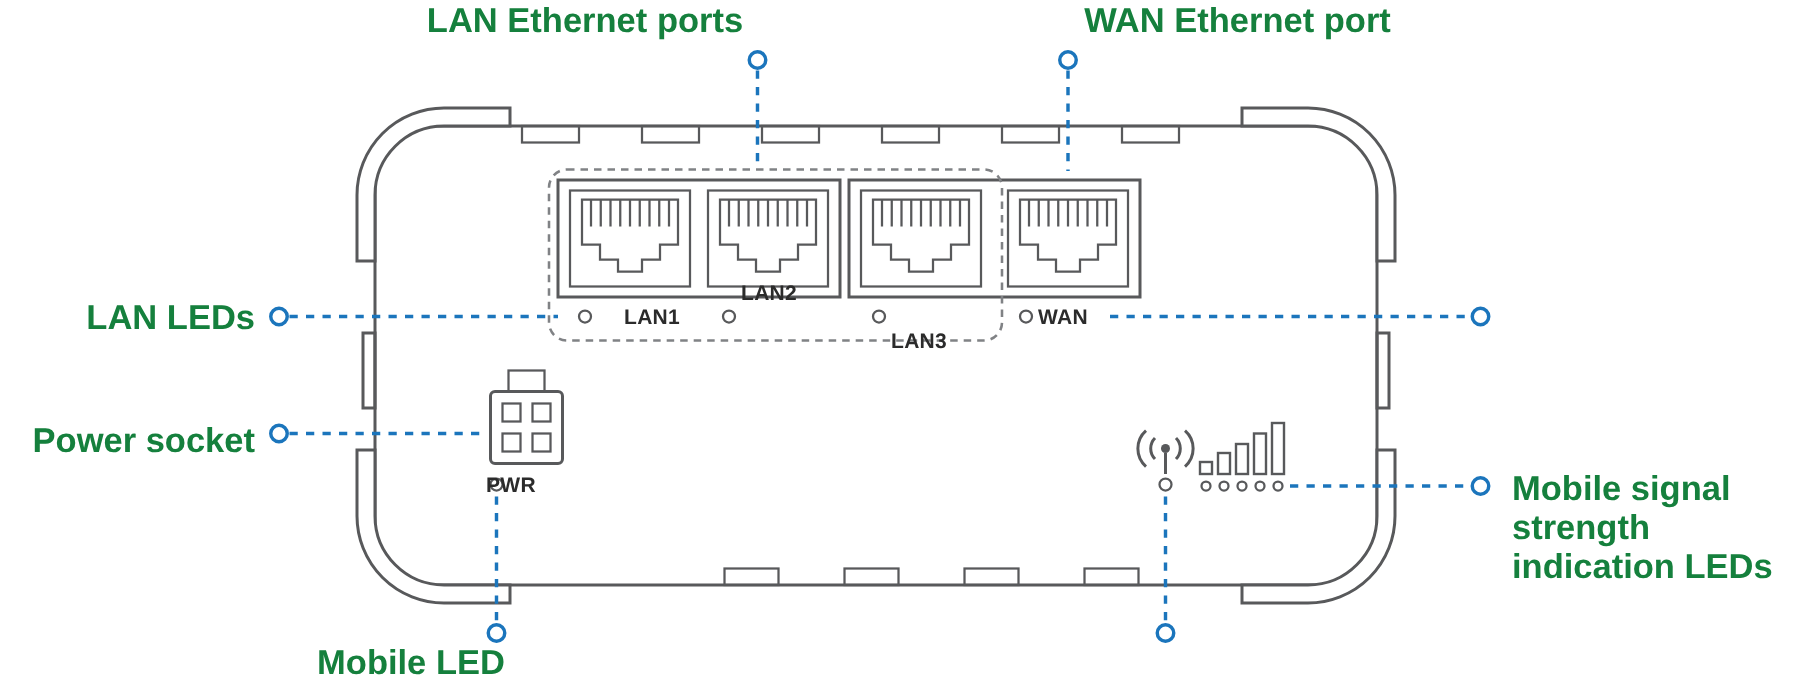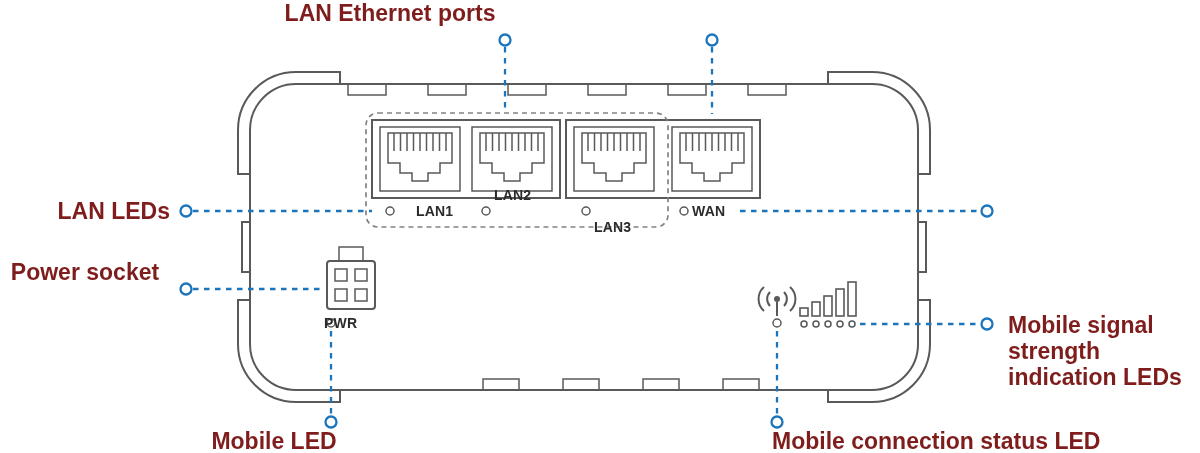--- a/index.html
+++ b/index.html
@@ -10,21 +10,21 @@
     background: #ffffff;
     overflow: hidden;
     font-family: "Liberation Sans", sans-serif;
   }
   .canvas svg { position: absolute; left: 0; top: 0; }
   .callout {
     position: absolute;
     font-weight: 700;
     font-size: 23px;
     line-height: 26px;
-    color: #7f1d1d;
+    color: #15803d;
     white-space: normal;
   }
   .device-label {
     position: absolute;
     font-weight: 700;
     font-size: 14px;
     line-height: 15px;
     color: #2b2b2b;
     letter-spacing: 0.2px;
   }
@@ -155,25 +155,25 @@
         <circle cx="777" cy="422" r="5.5" stroke-dasharray="none" fill="#ffffff"></circle>
       </g>
       <g>
         <path d="M860 324 H980"></path>
         <circle cx="987" cy="324" r="5.5" stroke-dasharray="none" fill="#ffffff"></circle>
       </g>
     </g>
   </svg>
 
   <div class="callout ta-c" style="left:260px; top:0px; width:260px;">LAN Ethernet ports</div>
+  <div class="callout ta-c" style="left:695px; top:0px; width:260px;">WAN Ethernet port</div>
   <div class="callout ta-r" style="left:20px; top:198px; width:150px;text-align:right;">LAN LEDs</div>
-  <div class="callout ta-r" style="left:0px; top:259px; width:170px;text-align:center;">Power socket</div>
+  <div class="callout ta-r" style="left:0px; top:280px; width:170px;">Power socket</div>
   <div class="callout" style="left:1008px; top:312px; width:205px;">Mobile signal strength indication LEDs</div>
   <div class="callout ta-c" style="left:206px; top:428px; width:136px;">Mobile LED</div>
-  <div class="callout" style="left:772px; top:428px; width:400px;">Mobile connection status LED</div>
 
   <span class="device-label" style="left:416px; top:204px;">LAN1</span>
   <span class="device-label" style="left:494px; top:188px;">LAN2</span>
   <span class="device-label" style="left:594px; top:220px;">LAN3</span>
   <span class="device-label" style="left:692px; top:204px;text-align:center;">WAN</span>
   <span class="device-label" style="left:324px; top:316px;">PWR</span>
 
 </div>
 
 </body></html>

